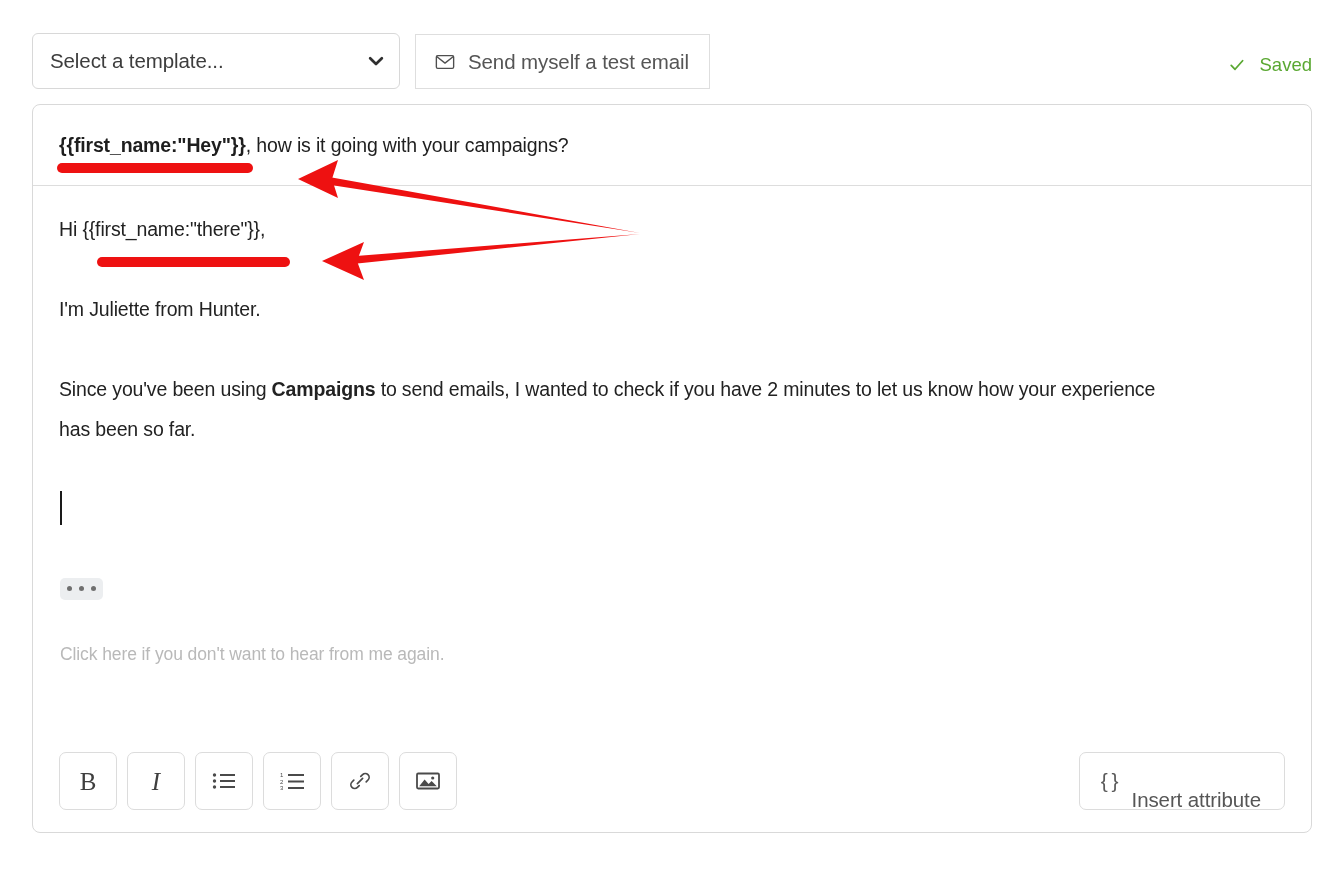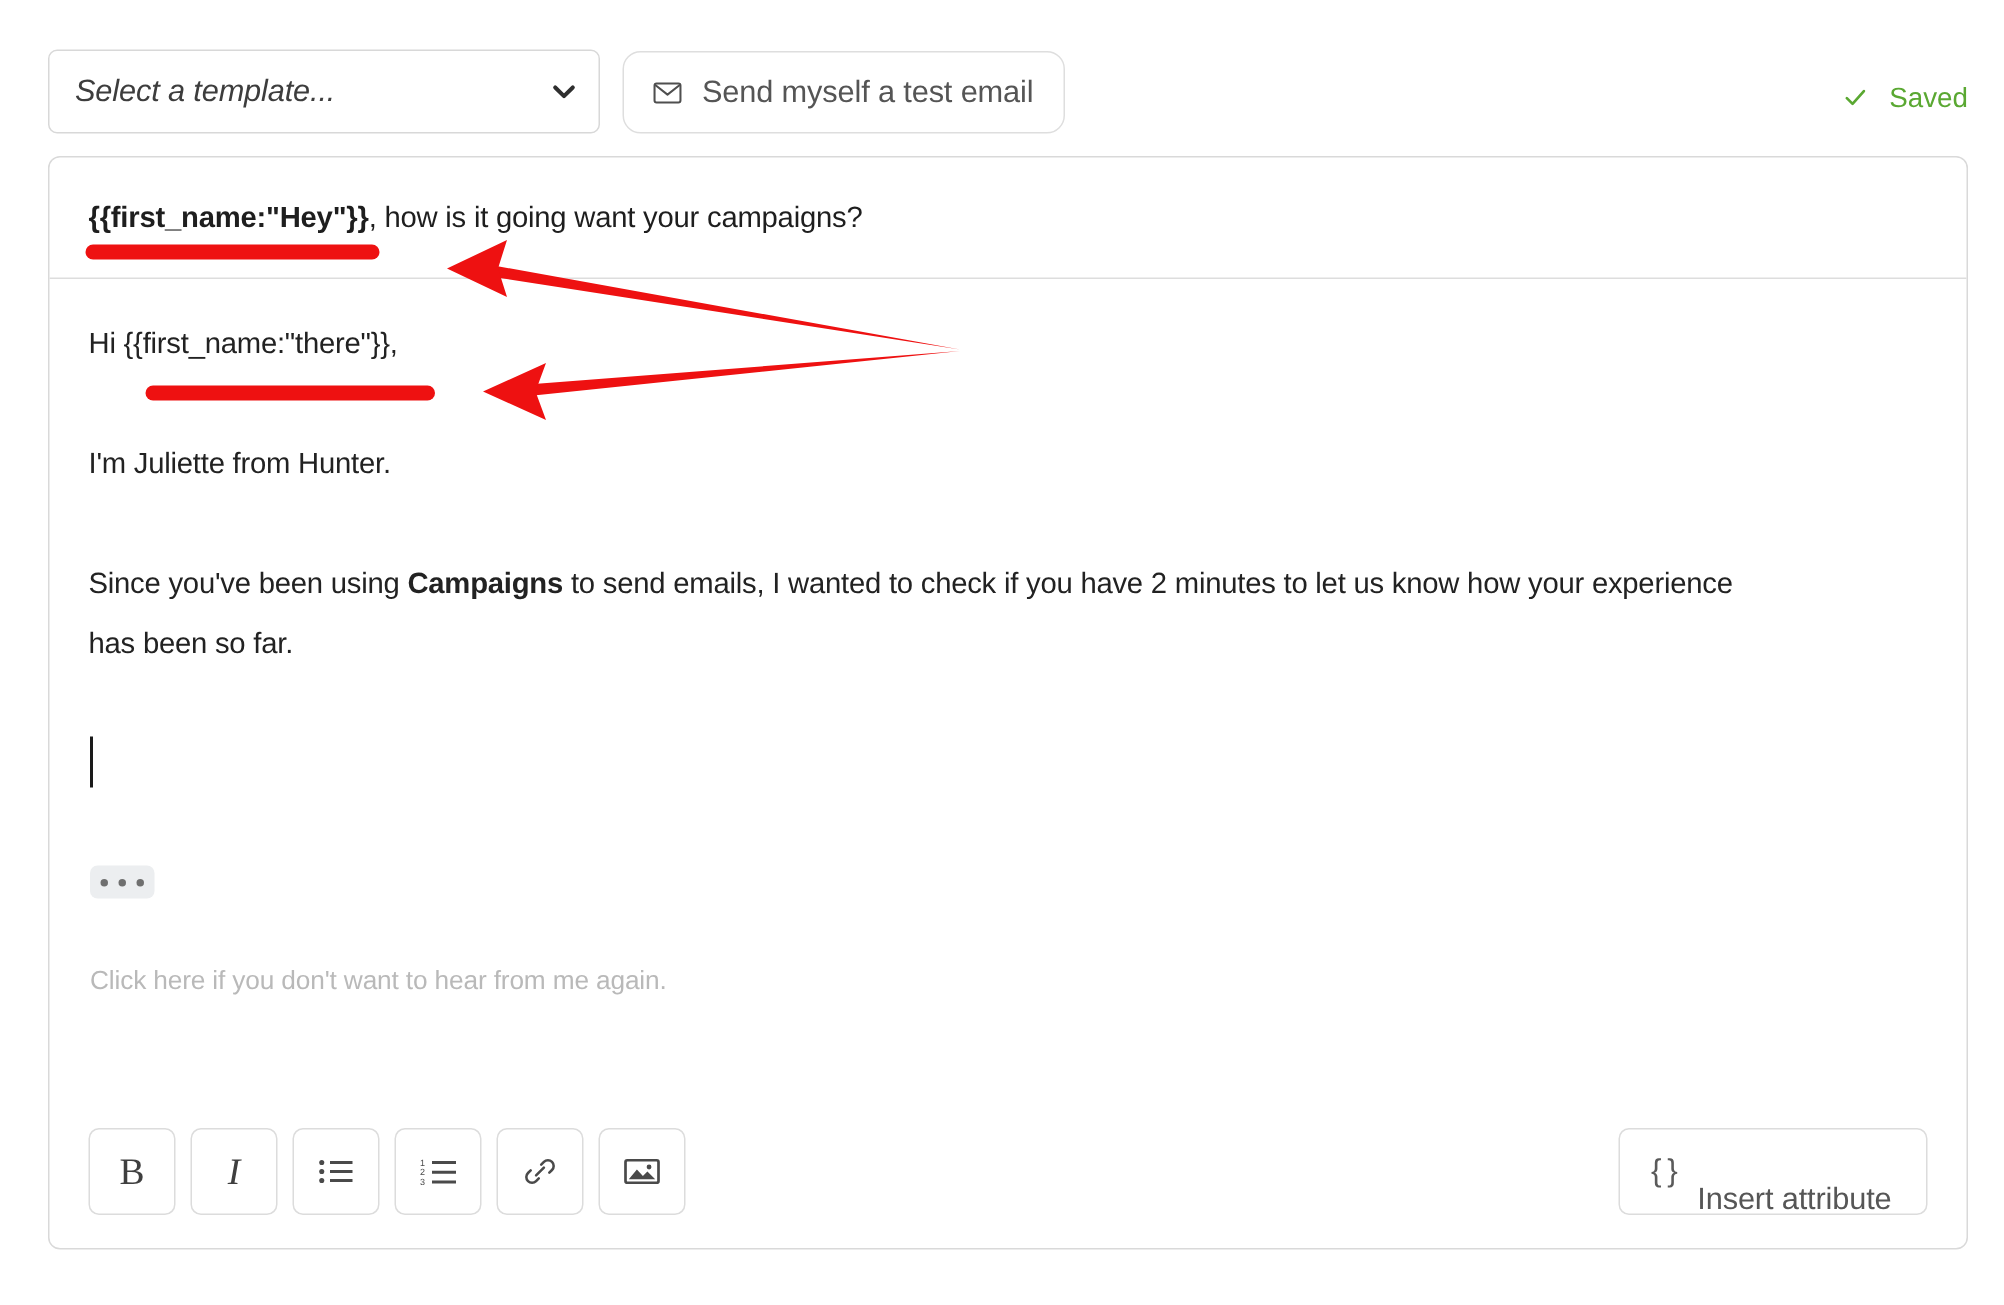--- a/index.html
+++ b/index.html
@@ -39,37 +39,36 @@
     align-items: center;
     padding: 0 14px 0 17px;
     cursor: pointer;
   }
   #template-select .sel-label {
     font-size: 20.5px;
     color: #3d3d3d;
     flex: 1;
     letter-spacing: -0.1px;
     white-space: nowrap;
-    font-style: italic;
   }
   .chev {
     width: 18px;
     height: 18px;
     display: block;
     flex: 0 0 auto;
   }
 
   #test-email-btn {
     position: absolute;
     left: 383px;
     top: 1px;
     height: 55px;
     box-sizing: border-box;
     border: 1px solid #dedede;
-    border-radius: 12px;
+    border-radius: 0;
     background: #ffffff;
     display: flex;
     align-items: center;
     gap: 13px;
     padding: 0 20px 0 19px;
     cursor: pointer;
   }
   #test-email-btn .btn-label {
     font-size: 20.5px;
     color: #555555;
@@ -315,21 +314,21 @@
       </svg>
     </span>
     <span>Saved</span>
   </div>
 </div>
 
 <div id="editor-panel">
 
   <div id="subject-row">
     <div id="subject-line">
-      <span class="attr">{{first_name:"Hey"}}</span><span>, how is it going want your campaigns?</span>
+      <span class="attr">{{first_name:"Hey"}}</span><span>, how is it going with your campaigns?</span>
     </div>
   </div>
 
   <div id="body-area">
 
     <p class="body-p">Hi {{first_name:"there"}},</p>
 
     <p class="body-p">I'm Juliette from Hunter.</p>
 
     <p class="body-p"><span>Since you've been using </span><b>Campaigns</b><span> to send emails, I wanted to check if you have 2 minutes to let us know how your experience has been so far.</span></p>

